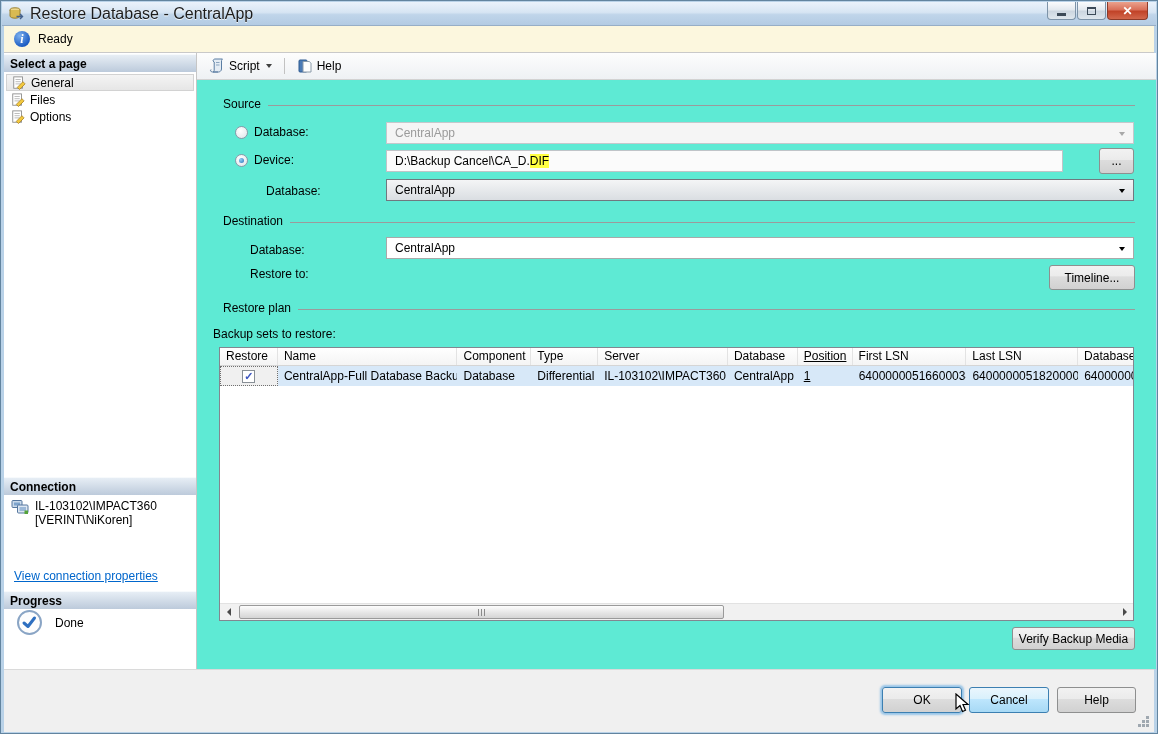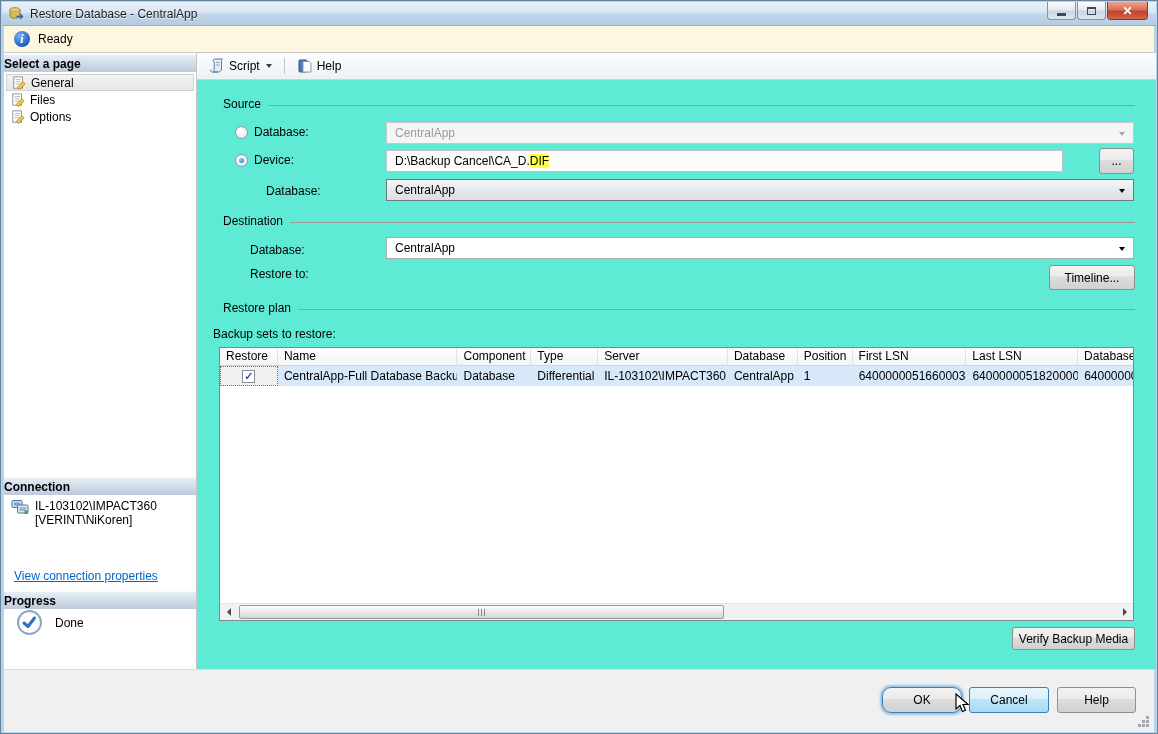--- a/index.html
+++ b/index.html
@@ -10,21 +10,21 @@
     box-shadow: inset 0 0 0 3px #b9d2e8;
     overflow:hidden;
   }
   
   .titlebar {
     position:absolute; left:1px; right:1px; top:1px; height:24px;
     background:linear-gradient(#eaf2fb, #d7e5f3 45%, #c0d5ea 55%, #b3cbe3);
     display:flex; align-items:center; padding-left:6px; gap:6px;
     border-bottom:1px solid #97aec6;
   }
-  .titlebar .title { font-size:12px; color:#1c1c1c; text-shadow:0 1px 0 rgba(255,255,255,.8); }
+  .titlebar .title { font-size:16px; color:#1c1c1c; text-shadow:0 1px 0 rgba(255,255,255,.8); }
   .winbtns { position:absolute; top:0; right:8px; display:flex; }
   .winbtn {
     height:18px; width:29px; border:1px solid #7d93a8; border-top:none;
     border-radius:0 0 4px 4px; background:linear-gradient(#fbfcfd,#e3e9ef 45%,#ccd6e0 55%,#dfe7ee);
     display:flex; align-items:center; justify-content:center; margin-left:1px;
     position:relative;
   }
   .winbtn.close {
     width:41px; background:linear-gradient(#eba28d,#d9705a 45%,#c14328 55%,#d2674c);
     border-color:#8c3a28; color:#fff; font-weight:bold; font-size:12px;
@@ -44,21 +44,21 @@
     display:flex; align-items:center; justify-content:center;
   }
   
   .sidebar {
     position:absolute; left:3px; top:52px; width:193px; height:616px;
     background:#fff; border-right:1px solid #c6c6c6;
   }
   .side-header {
     position:absolute; left:0; right:0; height:18px;
     background:linear-gradient(#e7eef5,#bccadb); border-top:1px solid #f7fafc;
-    font-weight:bold; padding:2px 0 0 0; color:#000;
+    font-weight:bold; padding:2px 0 0 6px; color:#000;
   }
   .page-item { position:absolute; left:2px; right:2px; height:17px; display:flex; align-items:center; gap:5px; padding-left:5px; }
   .page-item.selected { background:linear-gradient(#f4f4f4,#e6e6e6); border:1px solid #d2d2d2; }
   .page-item span { padding-top:0px; }
   .conn-info { position:absolute; left:7px; top:446px; display:flex; gap:6px; }
   .conn-text { line-height:14px; }
   .link { position:absolute; left:10px; top:516px; color:#0066cc; text-decoration:underline; cursor:pointer; }
   .done-row { position:absolute; left:12px; top:556px; display:flex; align-items:center; gap:12px; }
   
   .main { position:absolute; left:196px; top:52px; width:959px; height:616px; background:#5eead4; }
@@ -86,32 +86,32 @@
   .combo-arrow { position:absolute; right:8px; top:9px; width:0; height:0;
     border-left:3.5px solid transparent; border-right:3.5px solid transparent; border-top:4px solid #000; }
   .combo-arrow.gray { border-top-color:#a8a8a8; }
   .hl { background:#ffff42; }
   .btn {
     border:1px solid #8e8f8f; border-radius:3px; color:#000; font-size:12px;
     background:linear-gradient(#f2f2f2,#ebebeb 45%,#dddddd 46%,#d1d1d1);
     display:flex; align-items:center; justify-content:center;
   }
   .btn.abs { position:absolute; }
-  .btn.default { border-color:#3c7fb1; box-shadow:0 0 2px 2px rgba(104,173,227,.65);border-radius:9px; }
+  .btn.default { border-color:#3c7fb1; box-shadow:0 0 2px 2px rgba(104,173,227,.65); }
   .btn.hover { background:linear-gradient(#eaf6fd,#d9f0fc 45%,#bee6fd 46%,#a7d9f5); border-color:#3c7fb1; }
   
   .grid { position:absolute; left:22px; top:294px; width:915px; height:274px; background:#fff; border:1px solid #828790; overflow:hidden; }
   .grid-head { display:flex; height:18px; background:linear-gradient(#ffffff,#f4f4f4); border-bottom:1px solid #d5d5d5; }
   .grid-head .hcell { border-right:1px solid #e3e3e3; padding:1px 0 0 6px; overflow:hidden; white-space:nowrap; }
   .grid-row { display:flex; height:20px; background:#d7e8f8; align-items:center; }
   .grid-row .cell { padding-left:6px; overflow:hidden; white-space:nowrap; }
   .rowhead { height:20px; background:#f0f0f0; border:1px dotted #707070; display:flex; align-items:center; justify-content:center; }
   .checkbox { width:13px; height:13px; border:1px solid #888f96; background:#fff; font-size:11px; font-weight:bold; color:#3e56c0; line-height:11px; text-align:center; }
   .c0{width:58px;} .c1{width:180px;} .c2{width:74px;} .c3{width:67px;} .c4{width:130px;}
-  .c5{width:70px;} .c6{width:55px;} .c7{width:114px;} .c8{width:112px;} .c9{width:55px;}
+  .c5{width:70px;} .c6{width:55px;text-decoration:underline;} .c7{width:114px;} .c8{width:112px;} .c9{width:55px;}
   
   .hscroll { position:absolute; left:0; right:0; bottom:0; height:17px; background:#f1f1f1; border-top:1px solid #e2e2e2; }
   .sb-arrow { position:absolute; top:0; width:17px; height:16px; display:flex; align-items:center; justify-content:center; }
   .tri-l { width:0; height:0; border-top:4px solid transparent; border-bottom:4px solid transparent; border-right:4px solid #4a4a4a; }
   .tri-r { width:0; height:0; border-top:4px solid transparent; border-bottom:4px solid transparent; border-left:4px solid #4a4a4a; }
   .sb-thumb { position:absolute; left:19px; top:1px; width:485px; height:14px;
     background:linear-gradient(#fdfdfd,#e8e8e8 50%,#d5d5d5); border:1px solid #9a9a9a; border-radius:2px;
     display:flex; align-items:center; justify-content:center; }
   .sb-grip { width:1px; height:7px; background:#8a8a8a; box-shadow:3px 0 0 #8a8a8a,-3px 0 0 #8a8a8a; }
   

